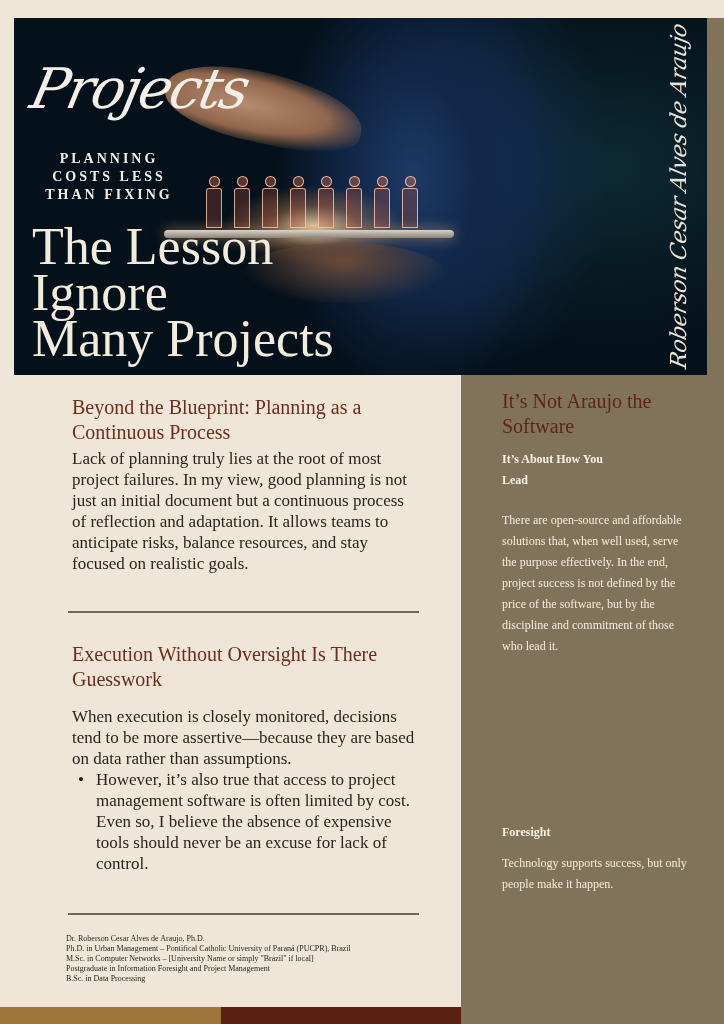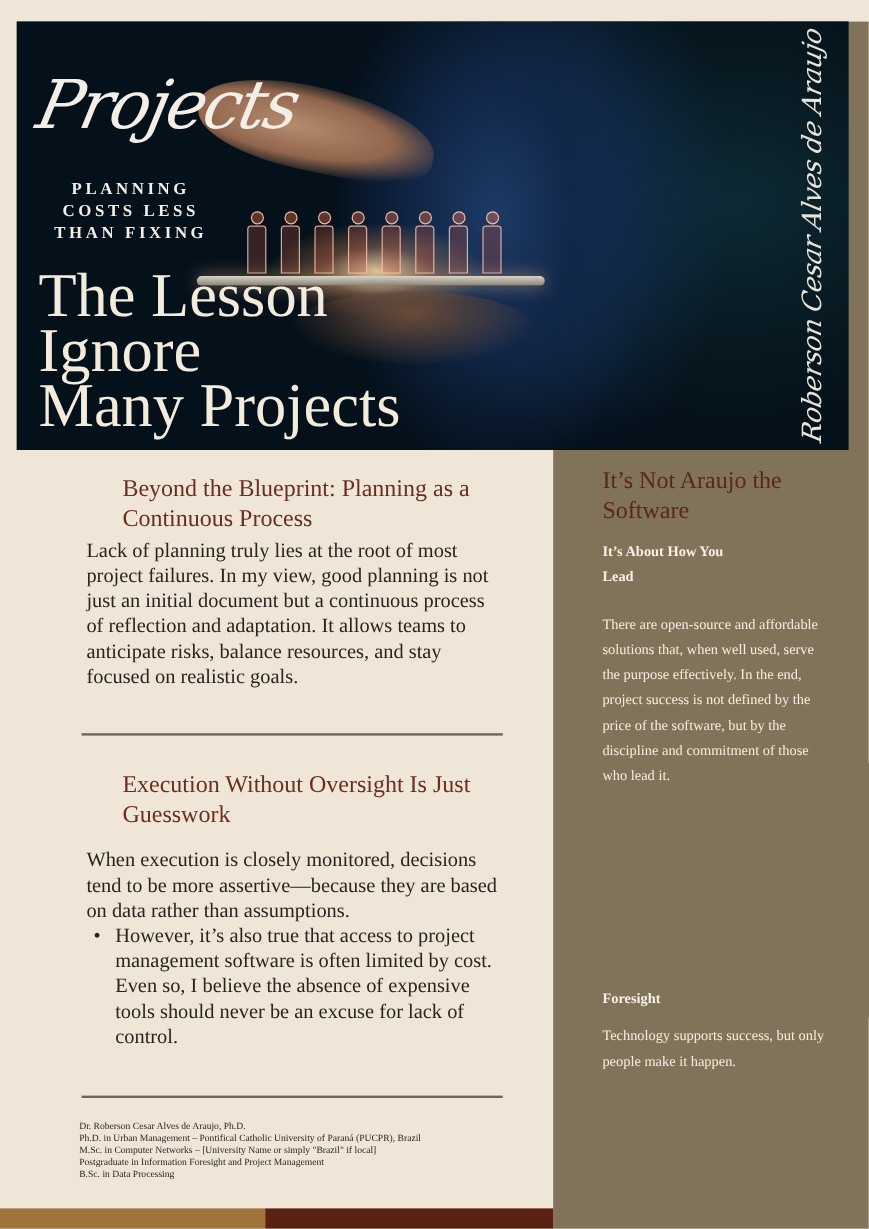--- a/index.html
+++ b/index.html
@@ -77,21 +77,21 @@
     position:absolute; left:560px; top:178px;
     transform-origin:center center;
     transform:translate(-50%,-50%) rotate(-90deg);
     left:664px;
     font-family:"DejaVu Serif", serif; font-style:italic;
     font-size:22px; color:#eae4d8; white-space:nowrap; letter-spacing:-0.5px;
   }
   .hero .author-vertical span { display:inline-block; transform:skewX(-12deg); }
   .sec-head {
     position:absolute; color:#6b2e1f;
-    font-family:"Liberation Serif", serif; font-size:20px; line-height:25px;margin-left:30px;
+    font-family:"Liberation Serif", serif; font-size:20px; line-height:25px;
   }
   .body-text {
     position:absolute; color:#2a2420;
     font-family:"Liberation Serif", serif; font-size:17px; line-height:21px;
   }
   .divider {
     position:absolute; left:68px; width:351px; height:2px; background:#6f675a;
   }
   .bullet-list { margin:0; padding:0; list-style:none; }
   .bullet-list li { position:relative; padding-left:24px; }
@@ -153,21 +153,21 @@
 
 <div class="sec-head" style="left:72px; top:395px; width:360px;">
   <div>Beyond the Blueprint: Planning as a</div>
   <div>Continuous Process</div>
 </div>
 <div class="body-text" style="left:72px; top:448px; width:350px;">Lack of planning truly lies at the root of most project failures. In my view, good planning is not just an initial document but a continuous process of reflection and adaptation. It allows teams to anticipate risks, balance resources, and stay focused on realistic goals.</div>
 
 <div class="divider" style="top:611px;"></div>
 
 <div class="sec-head" style="left:72px; top:642px; width:360px;">
-  <div>Execution Without Oversight Is Just</div>
+  <div>Execution Without Oversight Is There</div>
   <div>Guesswork</div>
 </div>
 <div class="body-text" style="left:72px; top:706px; width:350px;">
   <div>When execution is closely monitored, decisions tend to be more assertive—because they are based on data rather than assumptions.</div>
   <ul class="bullet-list">
     <li>However, it’s also true that access to project management software is often limited by cost. Even so, I believe the absence of expensive tools should never be an excuse for lack of control.</li>
   </ul>
 </div>
 
 <div class="divider" style="top:913px;"></div>

